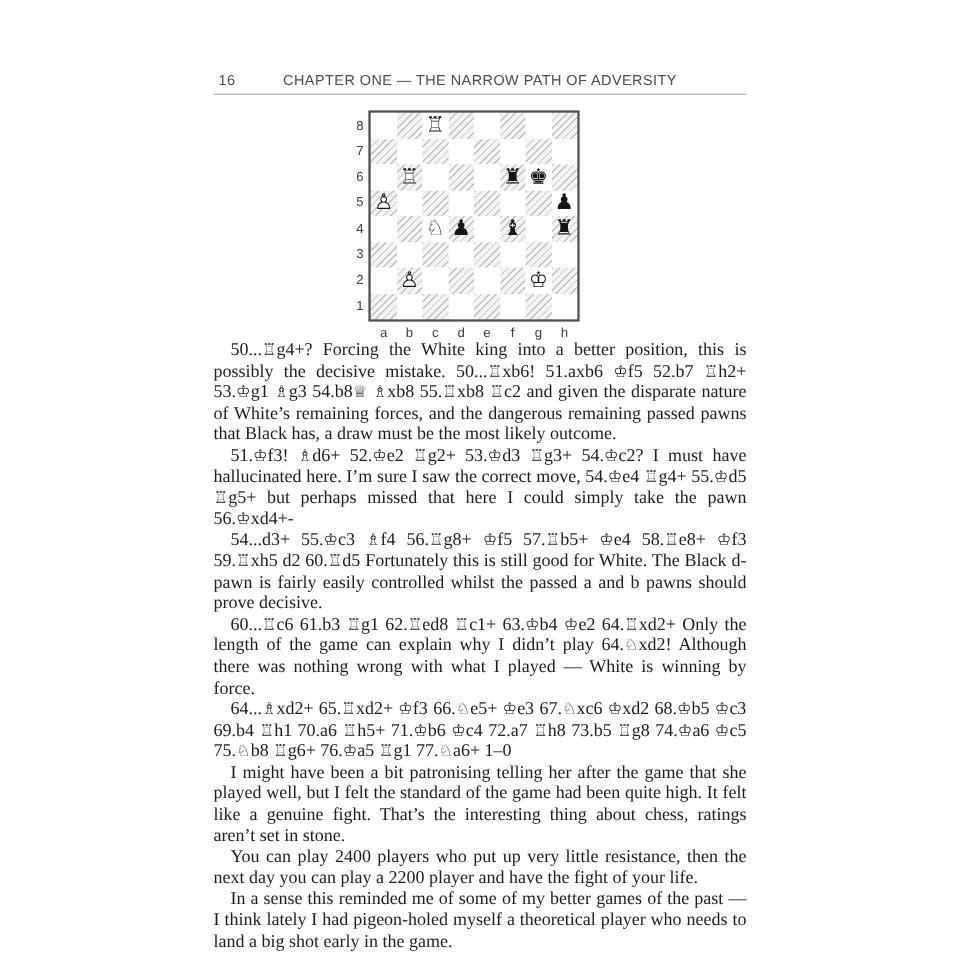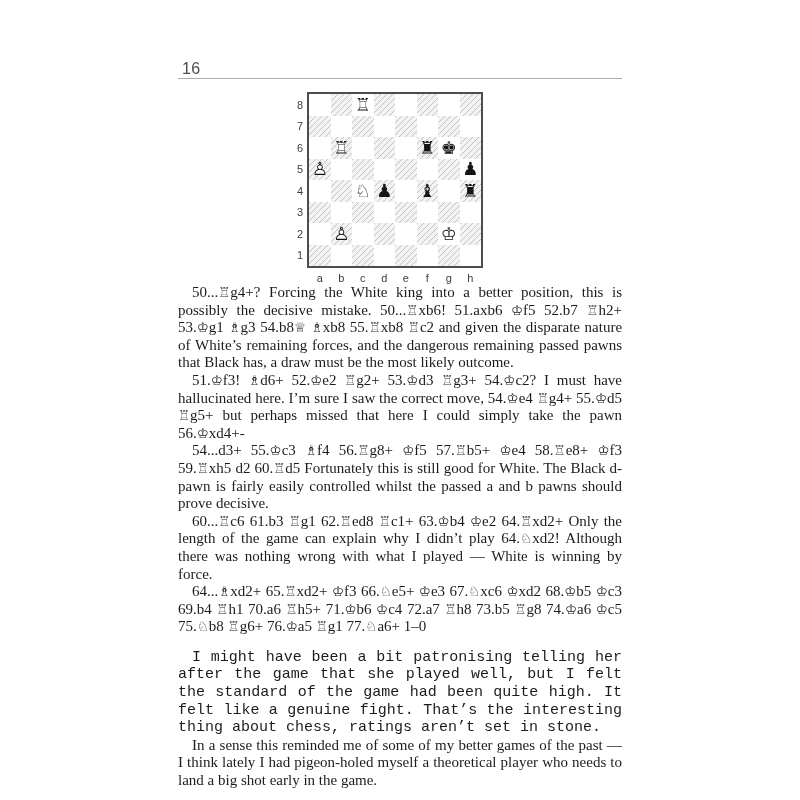--- a/index.html
+++ b/index.html
@@ -1,21 +1,21 @@
 <!DOCTYPE html>
 <html lang="en"><head>
 <meta charset="utf-8">
 <style>
   html,body{margin:0;padding:0;background:#ffffff;}
   body{width:800px;height:800px;position:relative;overflow:hidden;
        font-family:"Liberation Serif","DejaVu Sans",serif;color:#1c1c1c;}
 
   
   .runhead{position:absolute;left:178px;top:59px;width:444px;height:16px;
-           font-family:"Liberation Sans",sans-serif;font-size:16px;
+           font-family:"Liberation Sans",sans-serif;font-size:12px;
            letter-spacing:.4px;color:#4c4c4c;}
   .runhead .pageno{position:absolute;left:4px;top:1px;}
   .runhead .title{position:absolute;left:0;right:0;top:1px;text-align:center;}
   .headrule{position:absolute;left:178px;top:78px;width:444px;height:1px;
             background:#adadad;}
 
   
   .diagram{position:absolute;left:291px;top:92px;}
   .board-row{display:flex;}
   .ranks{display:flex;flex-direction:column;width:12px;margin-right:4px;
@@ -35,29 +35,30 @@
   .pc .under{position:absolute;color:#ffffff;}
   .pc .over{position:relative;color:#141414;}
   .files{display:flex;margin-left:18px;width:172px;margin-top:4px;}
   .files span{flex:1;text-align:center;font-family:"Liberation Sans",sans-serif;
          font-size:11px;color:#3d3d3d;}
 
   
   .text{position:absolute;left:178px;top:284px;width:444px;
         font-size:15px;line-height:17.6px;text-align:justify;hyphens:auto;}
   .text p{margin:0;text-indent:14px;}
-  .text p.gap{margin-top:13px;font-family:Liberation Mono, monospace;}
+  .text p.gap{}
   .text b{font-weight:400;}
   .fig{font-family:"DejaVu Sans",sans-serif;font-size:13.5px;}
 </style>
 </head>
 <body>
 
 <div class="runhead">
   <span class="pageno">16</span>
+  <span class="title">CHAPTER ONE — THE NARROW PATH OF ADVERSITY</span>
 </div>
 <div class="headrule"></div>
 
 <div class="diagram">
   <div class="board-row">
     <div class="ranks" id="rankLabels">
         <span>8</span>
         <span>7</span>
         <span>6</span>
         <span>5</span>
@@ -199,14 +200,15 @@
     </div>
 </div>
 
 <div class="text" id="textBlock">
     <p><b>50...<span class="fig">♖</span>g4+?</b><span> Forcing the White king into a better position, this is possibly the decisive mistake. 50...<span class="fig">♖</span>xb6! 51.axb6 <span class="fig">♔</span>f5 52.b7 <span class="fig">♖</span>h2+ 53.<span class="fig">♔</span>g1 <span class="fig">♗</span>g3 54.b8<span class="fig">♕</span> <span class="fig">♗</span>xb8 55.<span class="fig">♖</span>xb8 <span class="fig">♖</span>c2 and given the disparate nature of White’s remaining forces, and the dangerous remaining passed pawns that Black has, a draw must be the most likely outcome.</span></p>
     <p><b>51.<span class="fig">♔</span>f3! <span class="fig">♗</span>d6+ 52.<span class="fig">♔</span>e2 <span class="fig">♖</span>g2+ 53.<span class="fig">♔</span>d3 <span class="fig">♖</span>g3+ 54.<span class="fig">♔</span>c2?</b><span> I must have hallucinated here. I’m sure I saw the correct move, 54.<span class="fig">♔</span>e4 <span class="fig">♖</span>g4+ 55.<span class="fig">♔</span>d5 <span class="fig">♖</span>g5+ but perhaps missed that here I could simply take the pawn 56.<span class="fig">♔</span>xd4+-</span></p>
     <p><b>54...d3+ 55.<span class="fig">♔</span>c3 <span class="fig">♗</span>f4 56.<span class="fig">♖</span>g8+ <span class="fig">♔</span>f5 57.<span class="fig">♖</span>b5+ <span class="fig">♔</span>e4 58.<span class="fig">♖</span>e8+ <span class="fig">♔</span>f3 59.<span class="fig">♖</span>xh5 d2 60.<span class="fig">♖</span>d5</b><span> Fortunately this is still good for White. The Black d-pawn is fairly easily controlled whilst the passed a and b pawns should prove decisive.</span></p>
     <p><b>60...<span class="fig">♖</span>c6 61.b3 <span class="fig">♖</span>g1 62.<span class="fig">♖</span>ed8 <span class="fig">♖</span>c1+ 63.<span class="fig">♔</span>b4 <span class="fig">♔</span>e2 64.<span class="fig">♖</span>xd2+</b><span> Only the length of the game can explain why I didn’t play 64.<span class="fig">♘</span>xd2! Although there was nothing wrong with what I played — White is winning by force.</span></p>
     <p><b>64...<span class="fig">♗</span>xd2+ 65.<span class="fig">♖</span>xd2+ <span class="fig">♔</span>f3 66.<span class="fig">♘</span>e5+ <span class="fig">♔</span>e3 67.<span class="fig">♘</span>xc6 <span class="fig">♔</span>xd2 68.<span class="fig">♔</span>b5 <span class="fig">♔</span>c3 69.b4 <span class="fig">♖</span>h1 70.a6 <span class="fig">♖</span>h5+ 71.<span class="fig">♔</span>b6 <span class="fig">♔</span>c4 72.a7 <span class="fig">♖</span>h8 73.b5 <span class="fig">♖</span>g8 74.<span class="fig">♔</span>a6 <span class="fig">♔</span>c5 75.<span class="fig">♘</span>b8 <span class="fig">♖</span>g6+ 76.<span class="fig">♔</span>a5 <span class="fig">♖</span>g1 77.<span class="fig">♘</span>a6+ 1–0</b></p>
     <p class="gap"><span>I might have been a bit patronising telling her after the game that she played well, but I felt the standard of the game had been quite high. It felt like a genuine fight. That’s the interesting thing about chess, ratings aren’t set in stone.</span></p>
+    <p><span>You can play 2400 players who put up very little resistance, then the next day you can play a 2200 player and have the fight of your life.</span></p>
     <p><span>In a sense this reminded me of some of my better games of the past — I think lately I had pigeon-holed myself a theoretical player who needs to land a big shot early in the game.</span></p>
   </div>
 
 </body></html>

